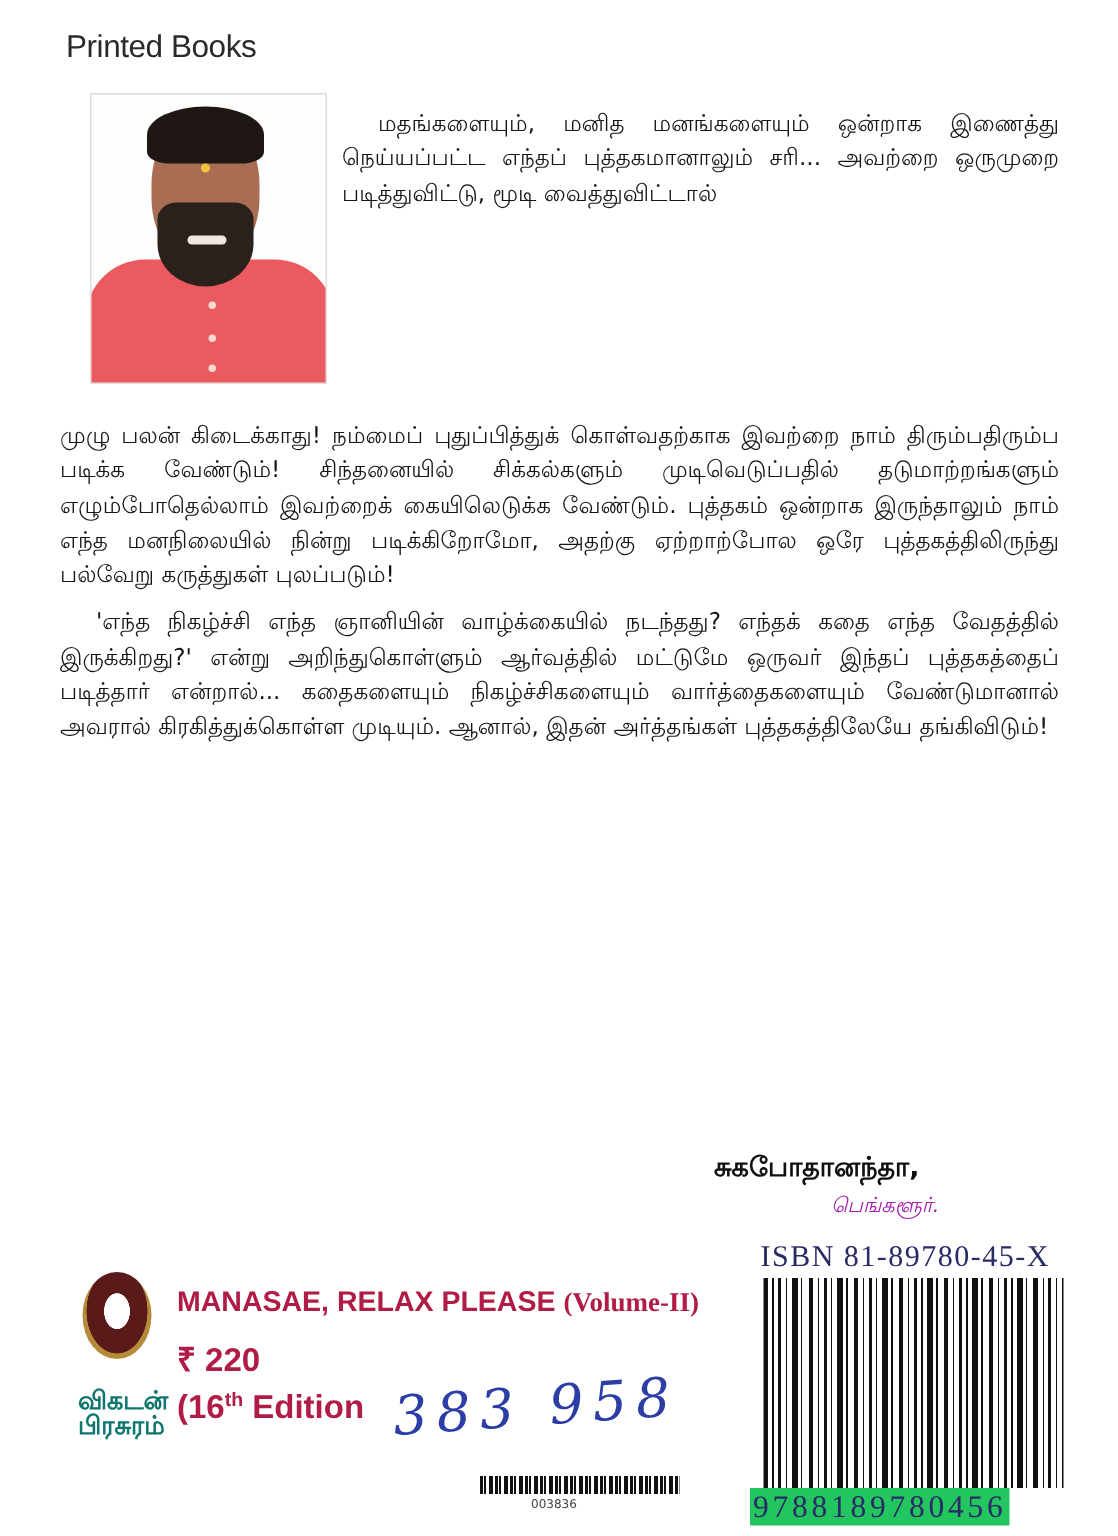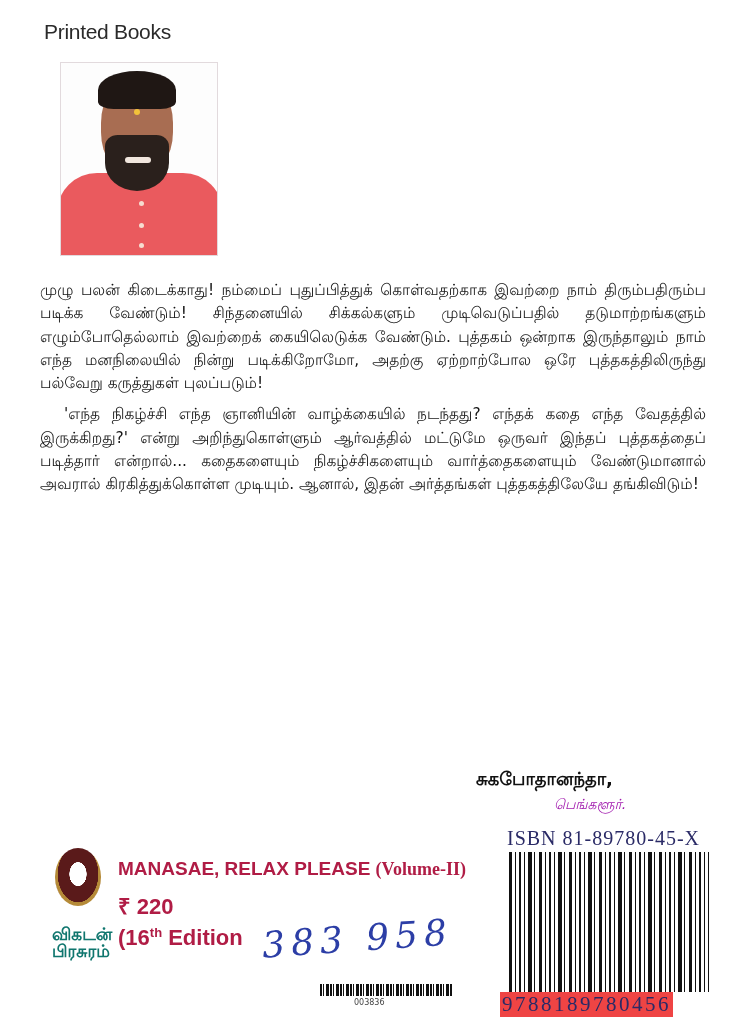--- a/index.html
+++ b/index.html
@@ -65,40 +65,41 @@
 
     .small-barcode { position: absolute; left: 320px; top: 984px; width: 133px; height: 12px;
       background: repeating-linear-gradient(90deg, #111 0 2px, #fff 2px 3px, #111 3px 4px, #fff 4px 6px, #111 6px 9px, #fff 9px 10px); }
     .small-barcode-num { position: absolute; left: 354px; top: 998px; font-size: 8px; color: #444; }
 
     .isbn-label { position: absolute; left: 507px; top: 827px; font-family: "Liberation Serif", serif; font-size: 20px; color: #2a2a66; letter-spacing: 1px; }
     .barcode { position: absolute; left: 509px; top: 852px; width: 200px; height: 140px;
       background: repeating-linear-gradient(90deg,
         #111 0 3px, #fff 3px 6px, #111 6px 7px, #fff 7px 10px, #111 10px 12px, #fff 12px 15px,
         #111 15px 16px, #fff 16px 19px, #111 19px 23px, #fff 23px 25px, #111 25px 26px, #fff 26px 30px); }
-    .barcode-num { position: absolute; left: 500px; top: 992px; font-family: "Liberation Serif", serif; font-size: 21px; color: #2a2a66; letter-spacing: 2.5px; background: #ef4444; padding: 0 2px; text-align: center; }
+    .barcode-num { position: absolute; left: 500px; top: 992px; font-family: "Liberation Serif", serif; font-size: 21px; color: #2a2a66; letter-spacing: 2.5px; background: #22c55e; padding: 0 2px; text-align: center; }
   </style>
 </head>
 <body>
 
 <div class="header-label">Printed Books</div>
 
 <div class="photo">
   <div class="shirt"></div>
   <div class="head"></div>
   <div class="hair"></div>
   <div class="beard"></div>
   <div class="smile"></div>
   <div class="tilak"></div>
   <div class="btn" style="top:138px"></div>
   <div class="btn" style="top:160px"></div>
   <div class="btn" style="top:180px"></div>
 </div>
 
 <div class="upper">
+  <p class="para" style="margin:0;">மதங்களையும், மனித மனங்களையும் ஒன்றாக இணைத்து நெய்யப்பட்ட எந்தப் புத்தகமானாலும் சரி... அவற்றை ஒருமுறை படித்துவிட்டு, மூடி வைத்துவிட்டால்</p>
 </div>
 
 <div class="lower">
   <p class="cont" style="margin-bottom:8px;">முழு பலன் கிடைக்காது! நம்மைப் புதுப்பித்துக் கொள்வதற்காக இவற்றை நாம் திரும்பதிரும்ப படிக்க வேண்டும்! சிந்தனையில் சிக்கல்களும் முடிவெடுப்பதில் தடுமாற்றங்களும் எழும்போதெல்லாம் இவற்றைக் கையிலெடுக்க வேண்டும். புத்தகம் ஒன்றாக இருந்தாலும் நாம் எந்த மனநிலையில் நின்று படிக்கிறோமோ, அதற்கு ஏற்றாற்போல ஒரே புத்தகத்திலிருந்து பல்வேறு கருத்துகள் புலப்படும்!</p>
   <p class="para">'எந்த நிகழ்ச்சி எந்த ஞானியின் வாழ்க்கையில் நடந்தது? எந்தக் கதை எந்த வேதத்தில் இருக்கிறது?' என்று அறிந்துகொள்ளும் ஆர்வத்தில் மட்டுமே ஒருவர் இந்தப் புத்தகத்தைப் படித்தார் என்றால்... கதைகளையும் நிகழ்ச்சிகளையும் வார்த்தைகளையும் வேண்டுமானால் அவரால் கிரகித்துக்கொள்ள முடியும். ஆனால், இதன் அர்த்தங்கள் புத்தகத்திலேயே தங்கிவிடும்!</p>
 </div>
 
 <div class="signature">சுகபோதானந்தா,</div>
 <div class="place">பெங்களூர்.</div>
 

